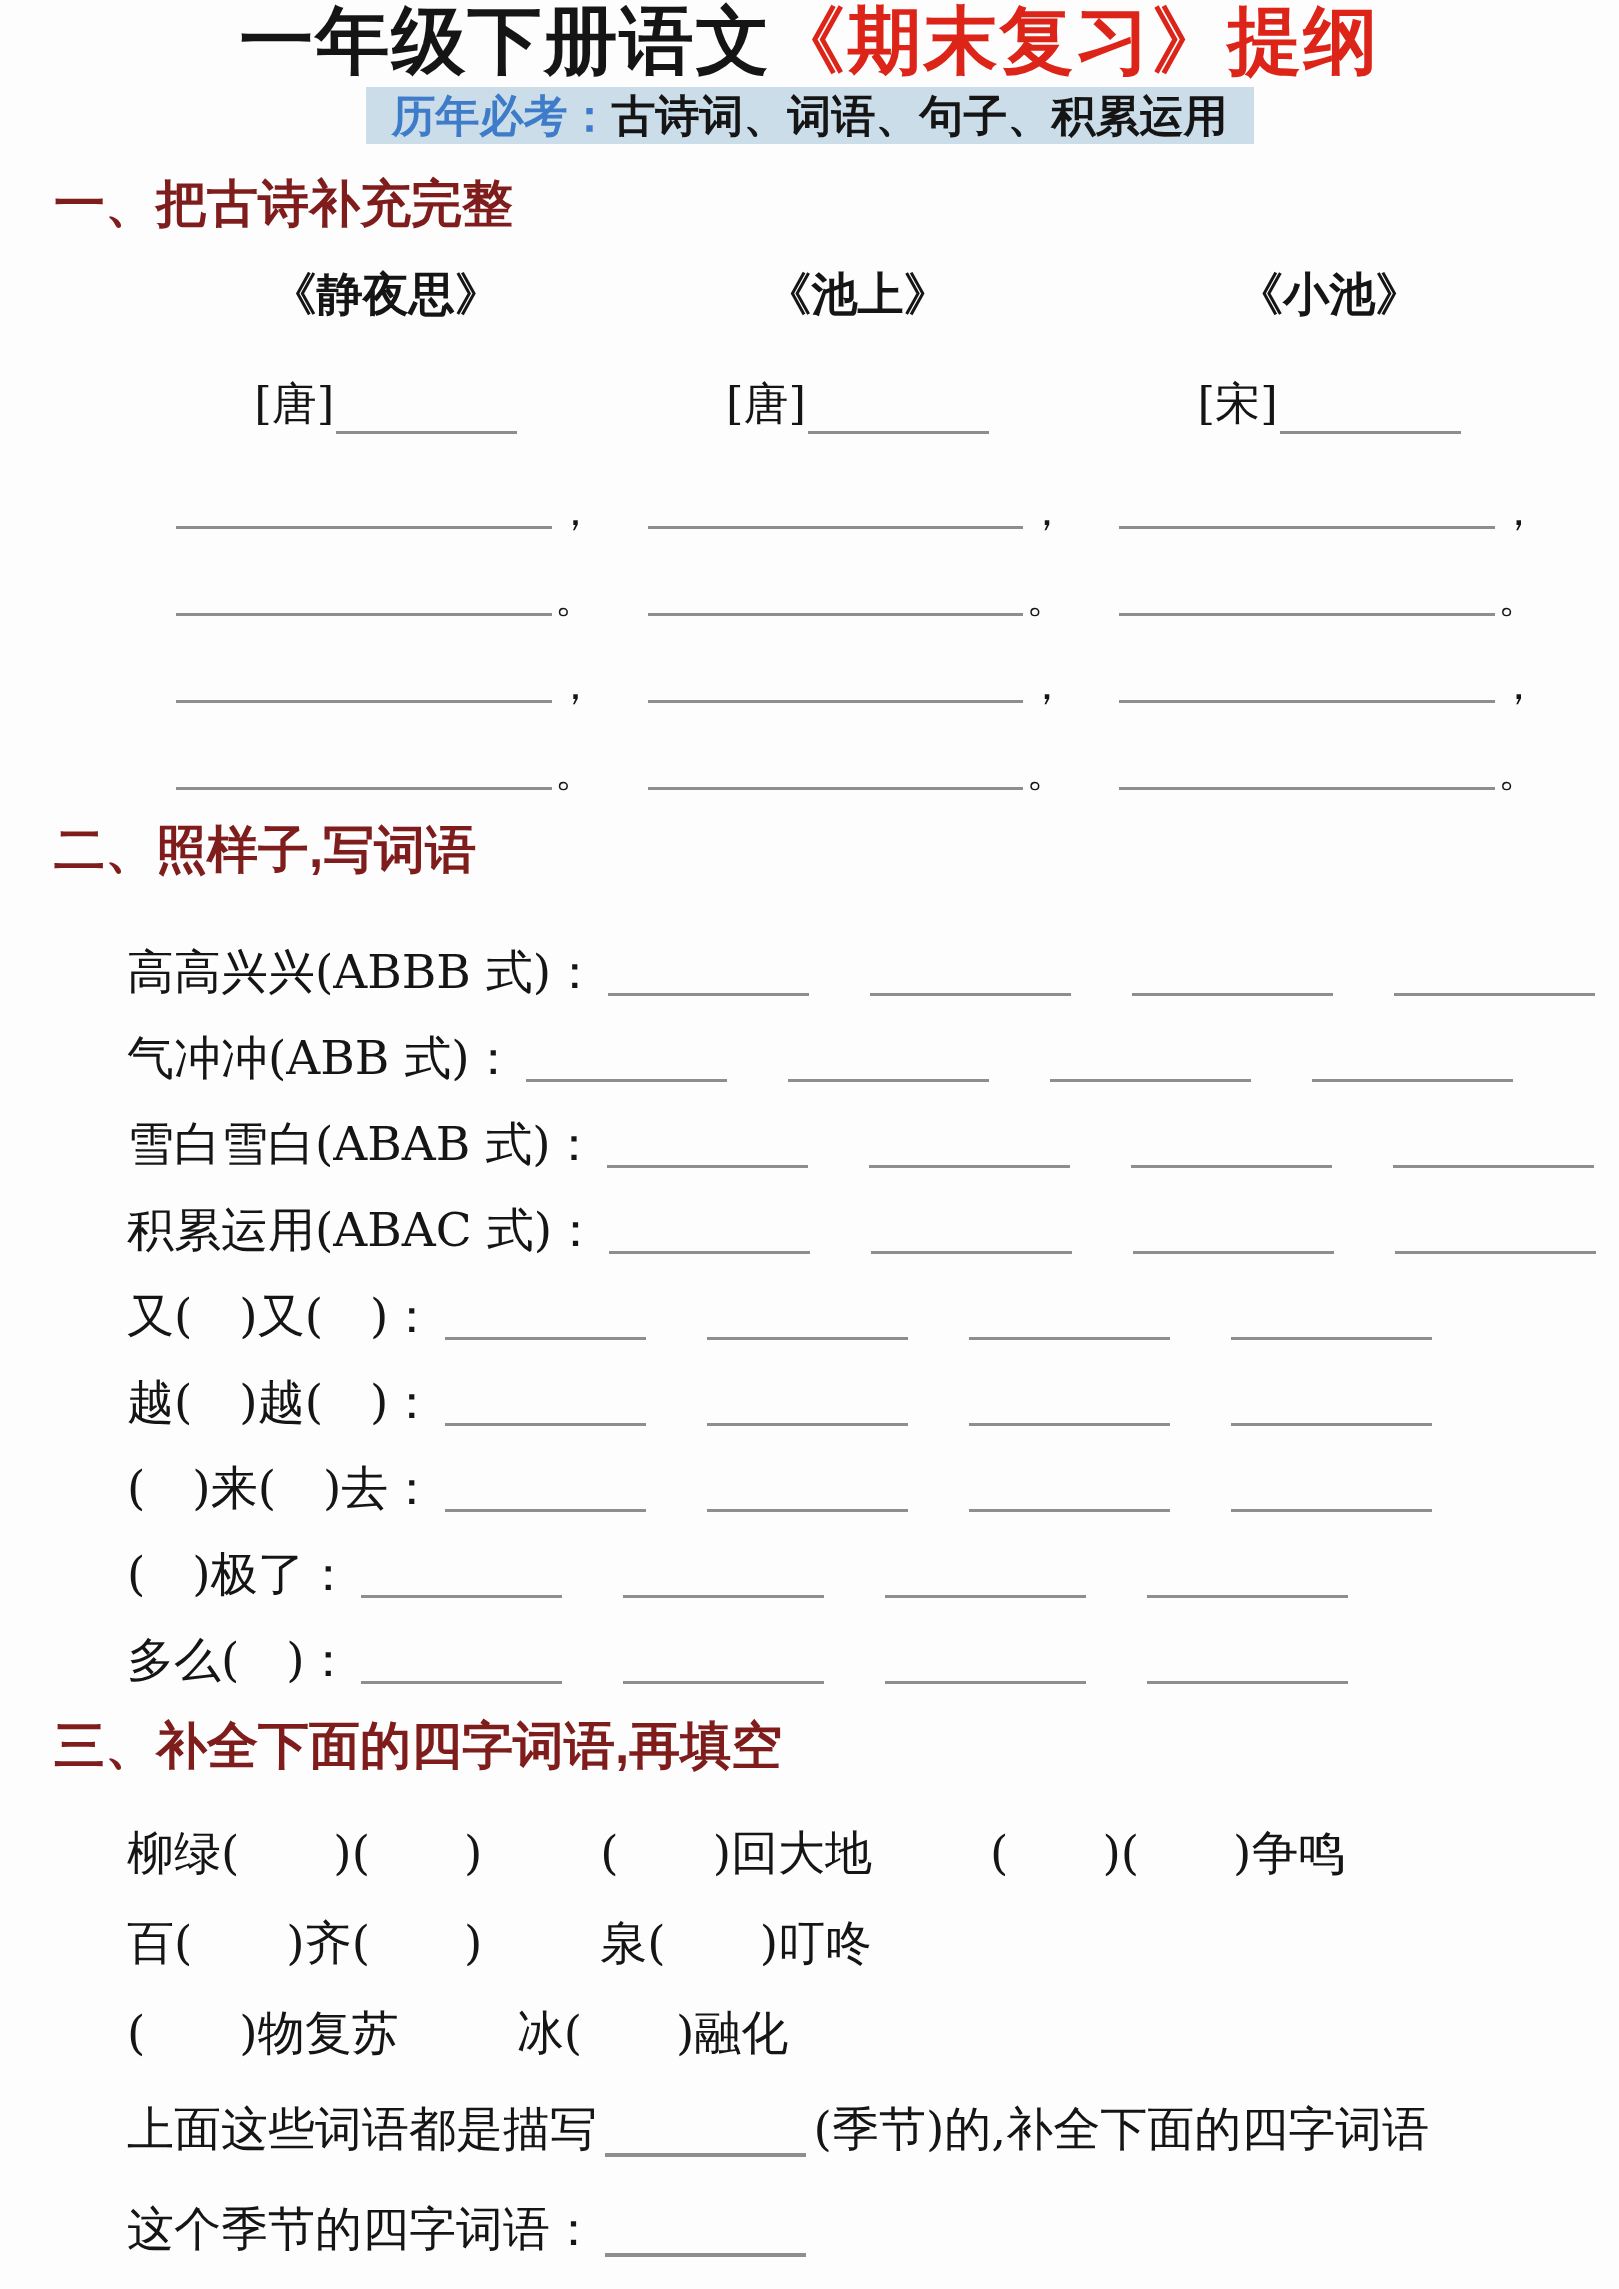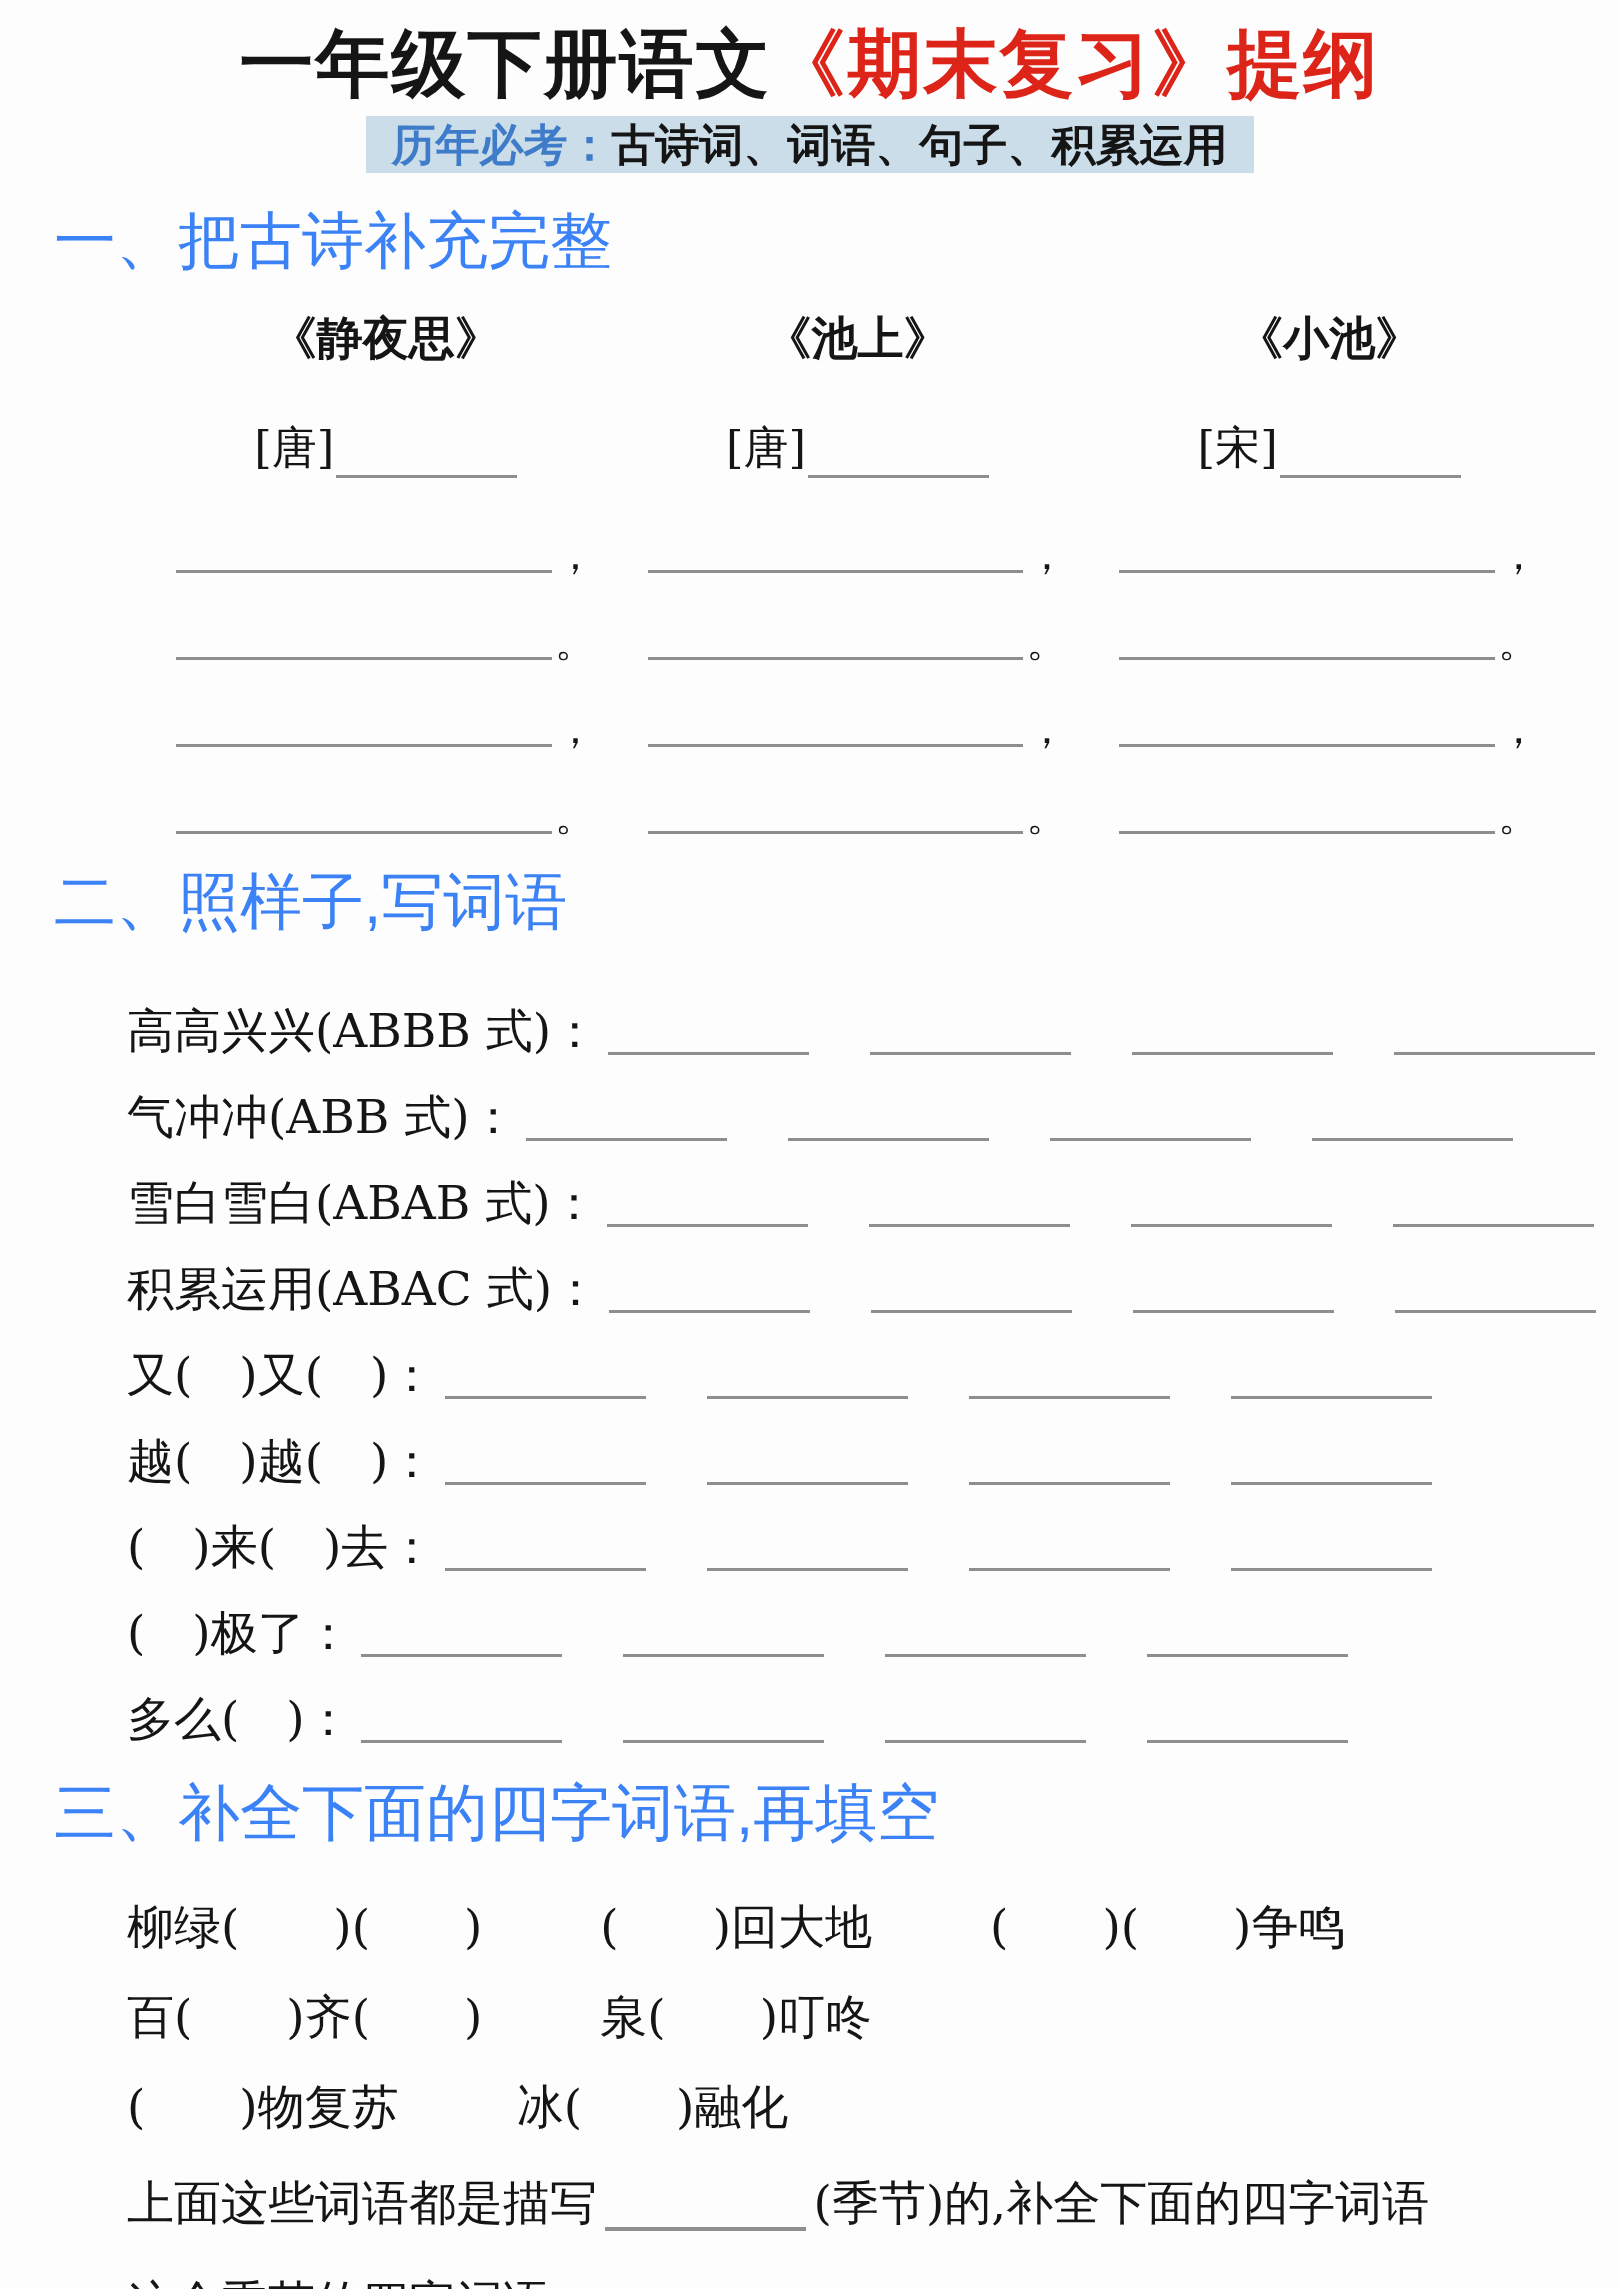--- a/index.html
+++ b/index.html
@@ -7,23 +7,23 @@
     position:relative;
     width:1619px; height:2290px;
     background:#fdfdfd;
     color:#151515;
     font-family:"DejaVu Serif", serif;
     overflow:hidden;
   }
 
   
   .title {
-    margin:31px 0 0 0;
+    margin:2px 0 0 0;
     text-align:center;
-    font-family:Liberation Mono, monospace;
+    font-family:Liberation Sans, sans-serif;
     font-weight:bold;
     font-size:74px;
     letter-spacing:2px;
     line-height:1.05;
     white-space:nowrap;
   }
   .title .red { color:#DD2418; }
 
   .subtitle { text-align:center; margin-top:7.8px; }
   .subtitle .hl {
@@ -34,23 +34,23 @@
     font-size:44px;
     line-height:1.25;
     padding:1px 26px;
     white-space:nowrap;
   }
   .subtitle .blue { color:#3E7BC8; }
 
   
   .sec-heading {
     font-family:"Liberation Sans", sans-serif;
-    font-weight:normal;
-    font-size:62px;
-    color:#3b82f6;
+    font-weight:bold;
+    font-size:51px;
+    color:#7f1d1d;
     margin:25.5px 0 0 54px;
     white-space:nowrap;
   }
 
   
   .poems {
     display:flex;
     gap:52px;
     margin:25.5px 80px 0 176px;
   }

